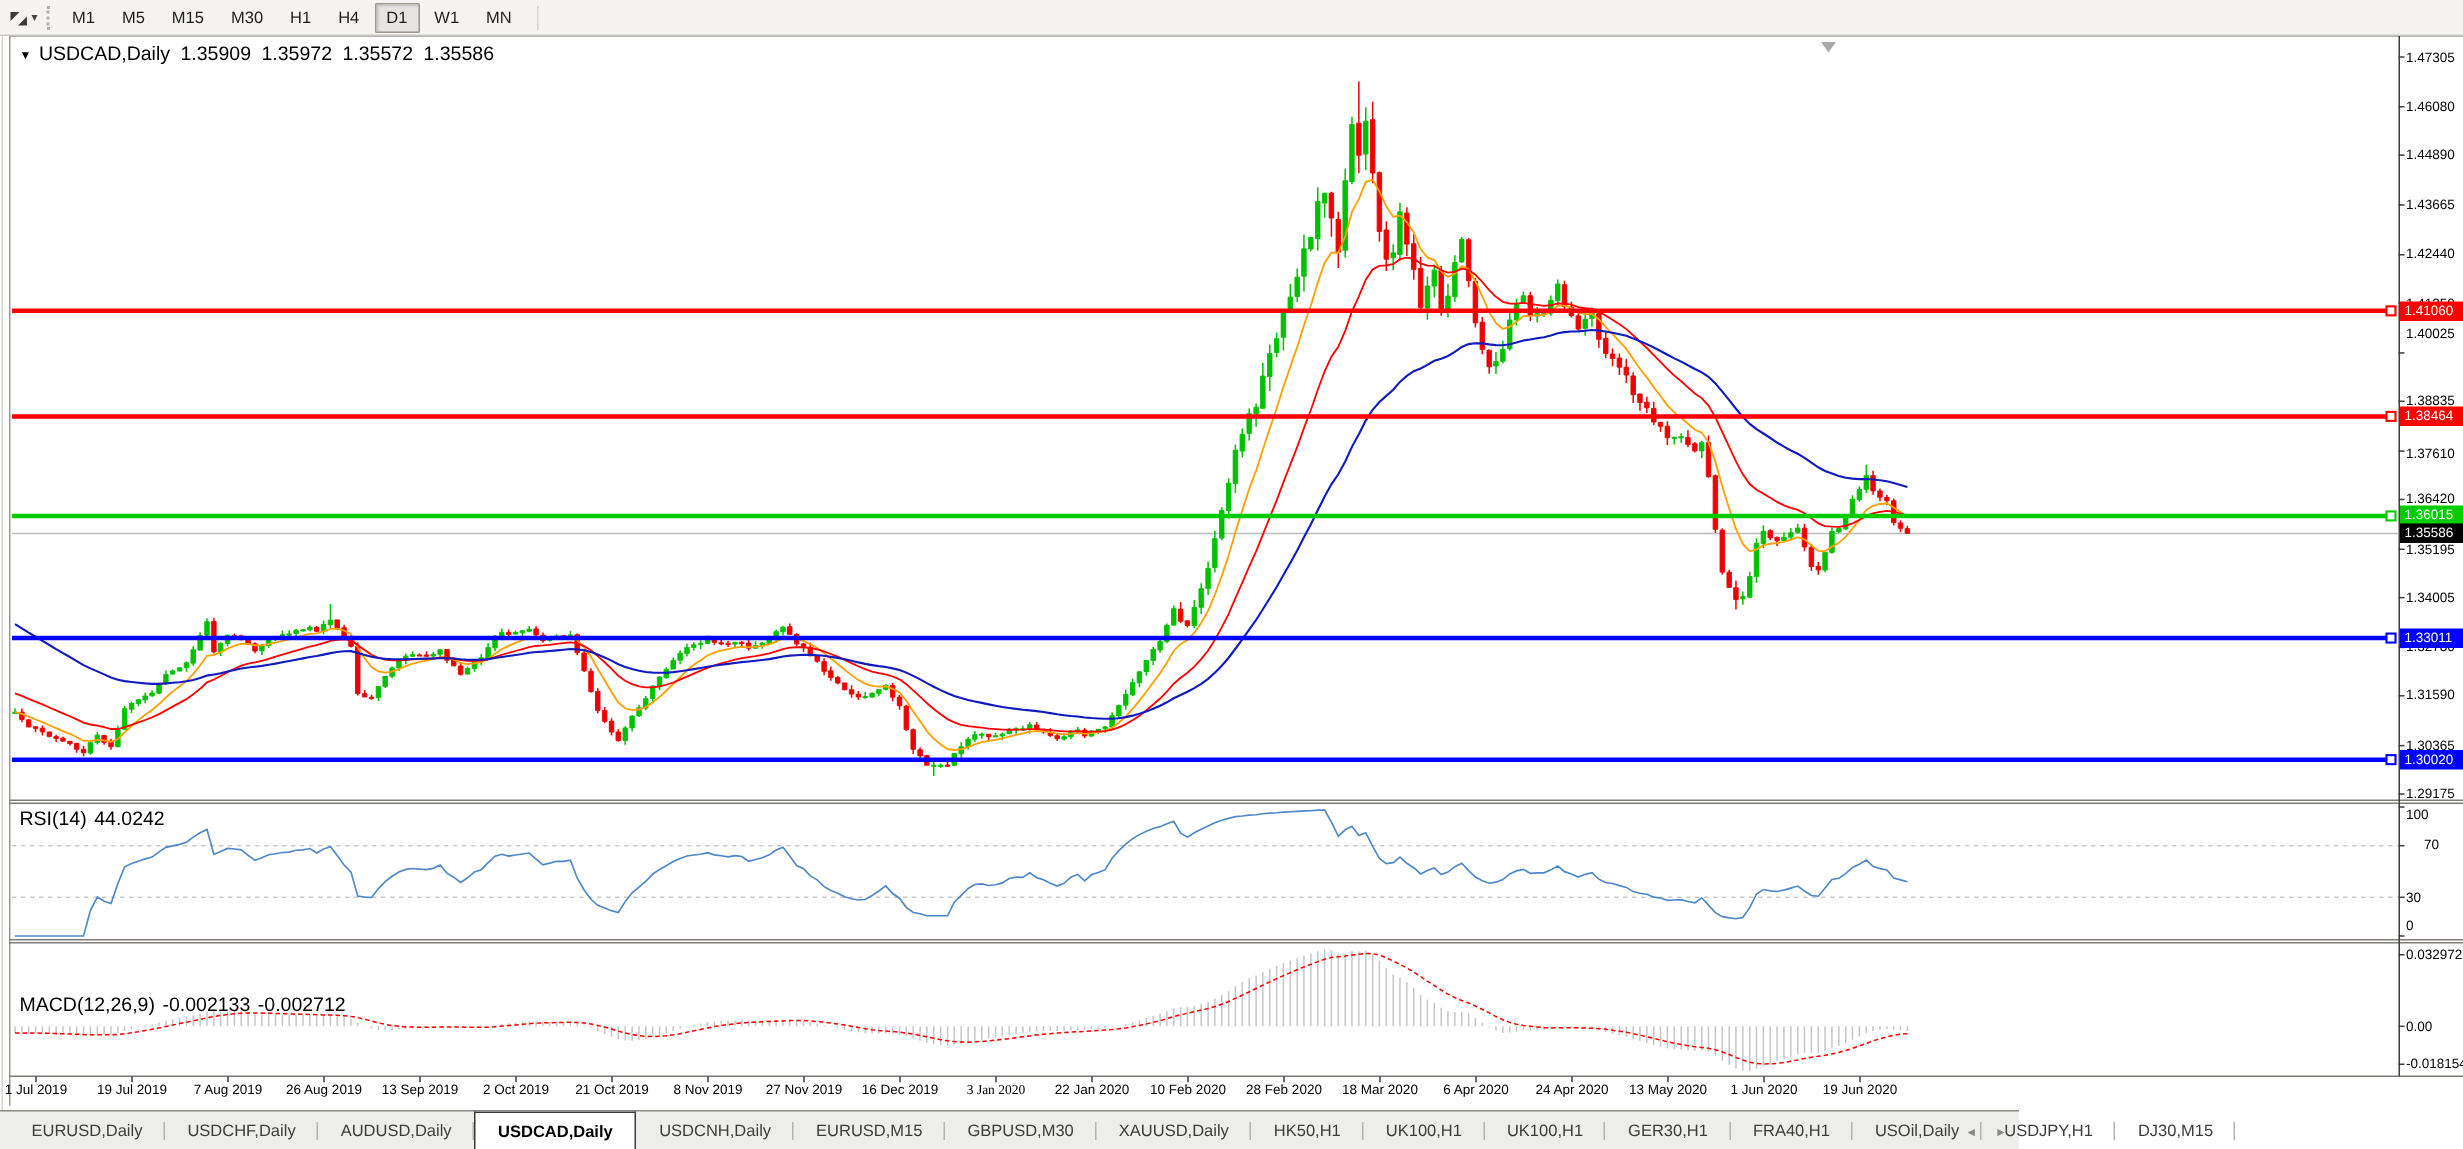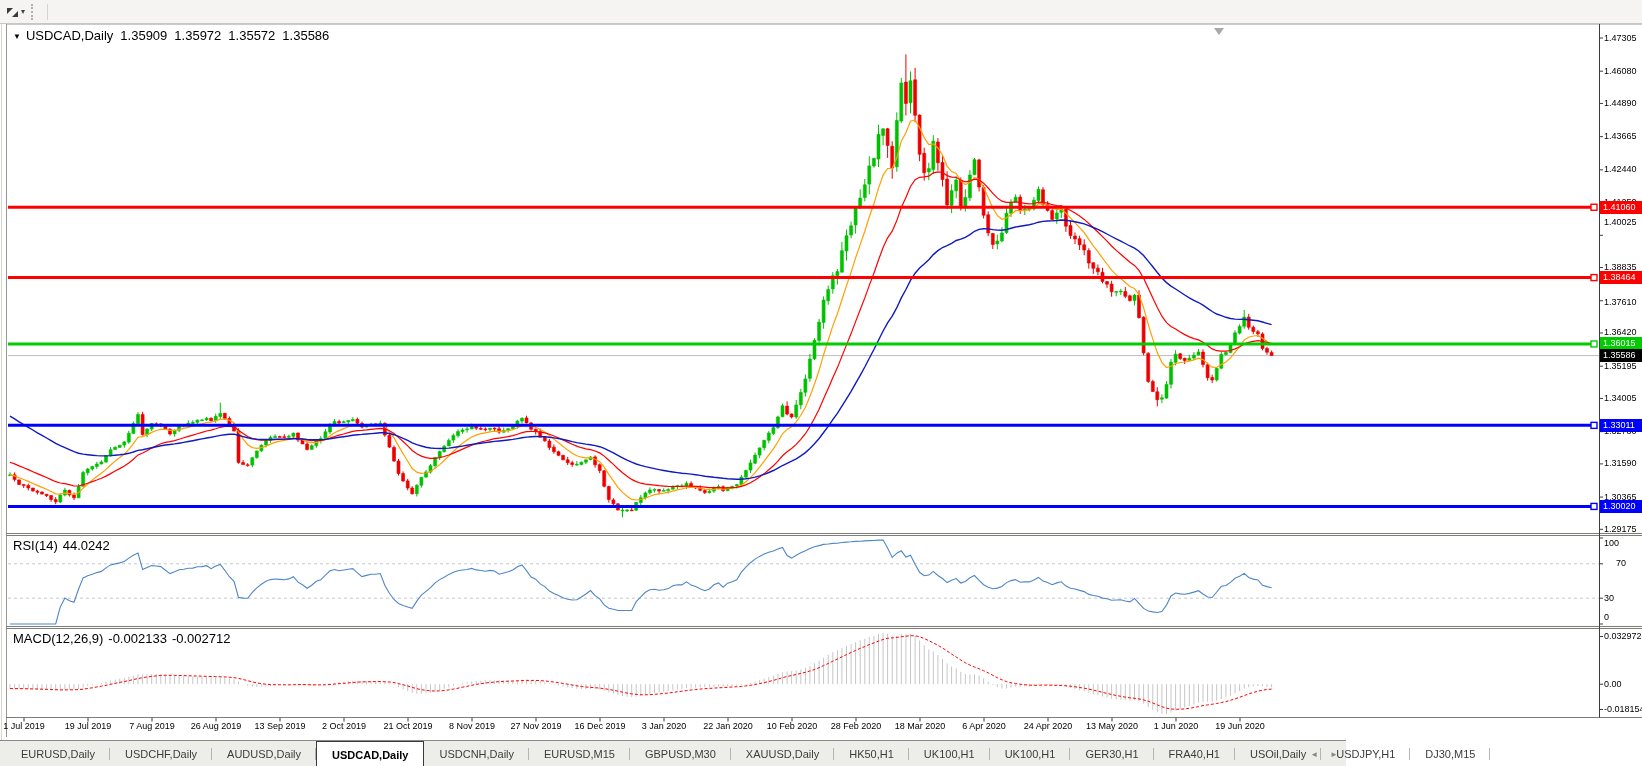--- a/index.html
+++ b/index.html
@@ -17,21 +17,21 @@
   .tb-sep{width:1px;height:16px;background:#d6d4cf;margin-left:8px;}
   
   #chart-svg{position:absolute;left:0;top:0;z-index:1;}
   
   #title{position:absolute;left:13px;top:28px;font-size:13px;color:#000;z-index:10;white-space:nowrap;}
   #title .sym{margin-left:5px;}
   #title .q{margin-left:7px;margin-top:44px;}
   #title-caret{font-size:8px;vertical-align:1px;}
   .ind-label{position:absolute;left:13px;font-size:13px;color:#000;z-index:10;white-space:nowrap;}
   #rsi-label{top:538px;}
-  #macd-label{top:631px;text-align:right;}
+  #macd-label{top:662px;text-align:right;}
   .ind-label span{margin-right:5px;}
   .tick-label{position:absolute;left:1604px;font-size:9px;color:#000;line-height:11px;z-index:5;white-space:nowrap;}
   .pane-tick{position:absolute;left:1604px;font-size:9px;color:#000;line-height:11px;z-index:5;white-space:nowrap;}
   .plabel{position:absolute;left:1600px;width:41px;height:13px;line-height:13px;font-size:9px;
     color:#fff;padding-left:3px;z-index:8;white-space:nowrap;}
   .date-label{position:absolute;top:721px;transform:translateX(-50%);font-size:9px;color:#000;z-index:5;white-space:nowrap;}
   
   #tabbar{position:absolute;left:0;top:740px;width:1346px;height:26px;background:#ededea;
     border-top:1px solid #8c8a85;display:flex;align-items:stretch;z-index:30;}
   #tabs{display:flex;align-items:stretch;padding-left:6px;}
@@ -48,20 +48,31 @@
 
   <div id="toolbar">
     <span class="tool-icon">
       <svg width="13" height="13" viewBox="0 0 13 13">
         <path d="M1 3 L7 3 L1 9 Z" fill="#3a3a3a"></path>
         <path d="M6 12 L12 6 L12 12 Z" fill="#3a3a3a"></path>
       </svg>
     </span>
     <span class="tool-caret">▾</span>
     <span class="grip"></span>
+    <div id="tf-buttons" style="display: flex;">
+        <div class="tf-btn">M1</div>
+        <div class="tf-btn">M5</div>
+        <div class="tf-btn">M15</div>
+        <div class="tf-btn">M30</div>
+        <div class="tf-btn">H1</div>
+        <div class="tf-btn">H4</div>
+        <div class="tf-btn active">D1</div>
+        <div class="tf-btn">W1</div>
+        <div class="tf-btn">MN</div>
+      </div>
     <span class="tb-sep"></span>
   </div>
 
   <svg id="chart-svg" width="1642" height="740">
       <rect x="0" y="23" width="1642" height="717" fill="#ffffff"></rect>
       <line x1="6" y1="24" x2="1642" y2="24" stroke="#9a9893" stroke-width="1"></line>
       <line x1="6.5" y1="24" x2="6.5" y2="737" stroke="#9a9893" stroke-width="1"></line>
       <line x1="1.5" y1="23" x2="1.5" y2="740" stroke="#d8d6d1" stroke-width="1"></line>
       <line x1="6" y1="533.5" x2="1642" y2="533.5" stroke="#7f7d78" stroke-width="1"></line>
       <line x1="6" y1="535.5" x2="1642" y2="535.5" stroke="#7f7d78" stroke-width="1"></line>
@@ -201,21 +212,21 @@
       <div class="date-label" style="left: 24px;">1 Jul 2019</div>
       <div class="date-label" style="left: 88px;">19 Jul 2019</div>
       <div class="date-label" style="left: 152px;">7 Aug 2019</div>
       <div class="date-label" style="left: 216px;">26 Aug 2019</div>
       <div class="date-label" style="left: 280px;">13 Sep 2019</div>
       <div class="date-label" style="left: 344px;">2 Oct 2019</div>
       <div class="date-label" style="left: 408px;">21 Oct 2019</div>
       <div class="date-label" style="left: 472px;">8 Nov 2019</div>
       <div class="date-label" style="left: 536px;">27 Nov 2019</div>
       <div class="date-label" style="left: 600px;">16 Dec 2019</div>
-      <div class="date-label" style="left: 664px;">3 Jan 2020</div>
+      <div class="date-label" style="left: 664px; font-family: Liberation Serif, serif;">3 Jan 2020</div>
       <div class="date-label" style="left: 728px;">22 Jan 2020</div>
       <div class="date-label" style="left: 792px;">10 Feb 2020</div>
       <div class="date-label" style="left: 856px;">28 Feb 2020</div>
       <div class="date-label" style="left: 920px;">18 Mar 2020</div>
       <div class="date-label" style="left: 984px;">6 Apr 2020</div>
       <div class="date-label" style="left: 1048px;">24 Apr 2020</div>
       <div class="date-label" style="left: 1112px;">13 May 2020</div>
       <div class="date-label" style="left: 1176px;">1 Jun 2020</div>
       <div class="date-label" style="left: 1240px;">19 Jun 2020</div>
     </div>

